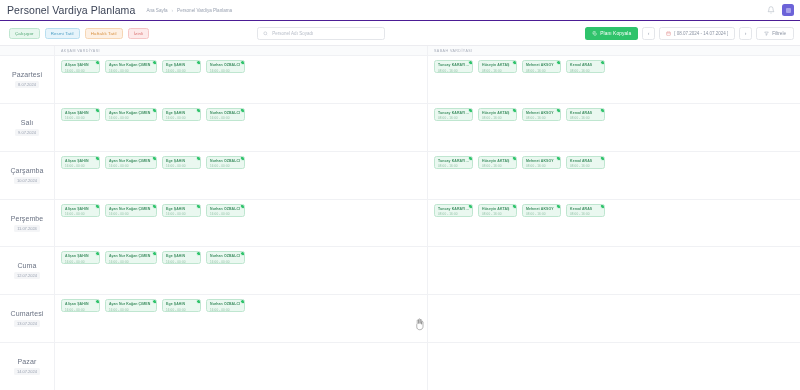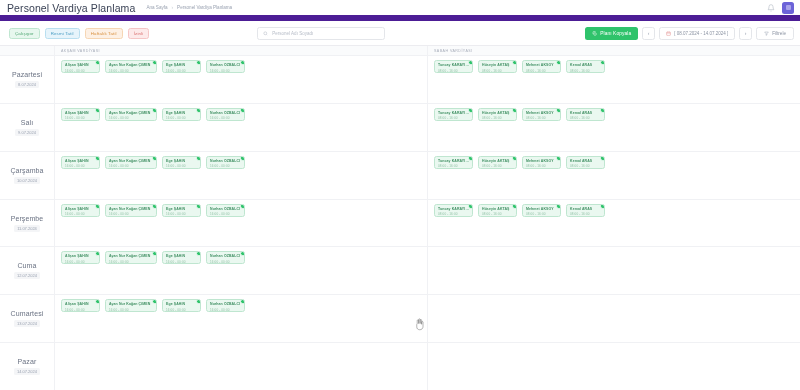--- a/index.html
+++ b/index.html
@@ -11,21 +11,21 @@
   }
 
   .app { width: 800px; height: 390px; display: flex; flex-direction: column; background: #fbfbfc; }
 
   
   .topbar {
     height: 21px; min-height: 21px;
     background: #ffffff;
     display: flex; align-items: center;
     padding: 0 6px 0 7px;
-    border-bottom: 6px solid #4c1d95;
+    border-bottom: 1px solid #4c1d95;
     text-align: center;
   }
   .page-title {
     font-size: 10.5px; color: #3b4356; letter-spacing: .1px;
     white-space: nowrap;
   }
   .breadcrumb {
     display: flex; align-items: center; gap: 4px;
     margin-left: 11px; font-size: 4.6px; color: #9aa2b1;
     white-space: nowrap;

